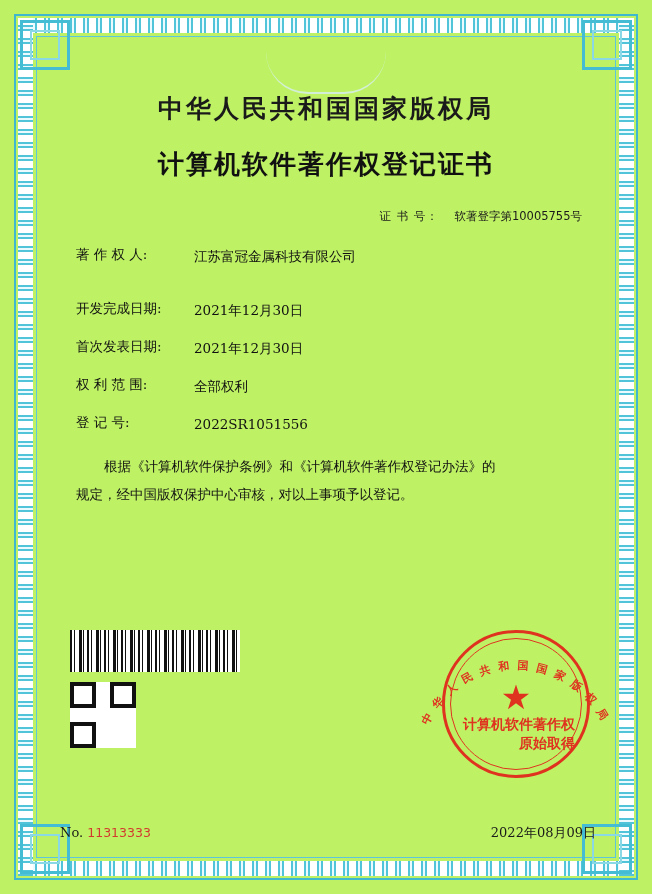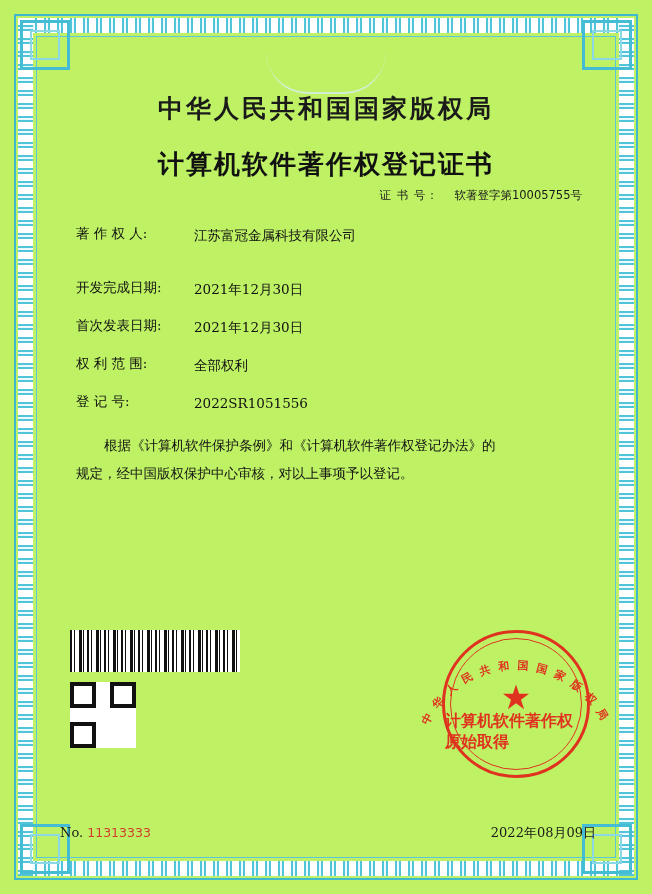--- a/index.html
+++ b/index.html
@@ -123,21 +123,21 @@
     text-align: center;
     font-size: 26px;
     letter-spacing: 2px;
     color: #111111;
     font-weight: bold;
     margin-top: 22px;
     font-family: "DejaVu Serif", serif;
   }
 
   .cert-no {
-    margin-top: 6px;
+    margin-top: 27px;
     text-align: right;
     padding-right: 22px;
     font-size: 11.5px;
     color: #1a1a1a;
     font-family: "DejaVu Sans", sans-serif;
   }
   .cert-no .lbl { letter-spacing: 1px; }
   .cert-no .val { margin-left: 12px; }
 
   .fields {
@@ -261,24 +261,24 @@
   .seal-arc span {
     position: absolute;
     left: 50%;
     top: 50%;
     transform-origin: 0 54px;
     font-weight: bold;
   }
   .seal-bottom {
     position: absolute;
     left: 0;
-    right: 0;
+    right: 12px;
     bottom: 22px;
-    text-align: left;
-    font-size: 16px;
+    text-align: right;
+    font-size: 14px;
     line-height: 1.35;
     font-family: "DejaVu Sans", sans-serif;
     font-weight: bold;
   }
 
   .footer {
     position: absolute;
     left: 60px;
     right: 56px;
     bottom: 52px;

